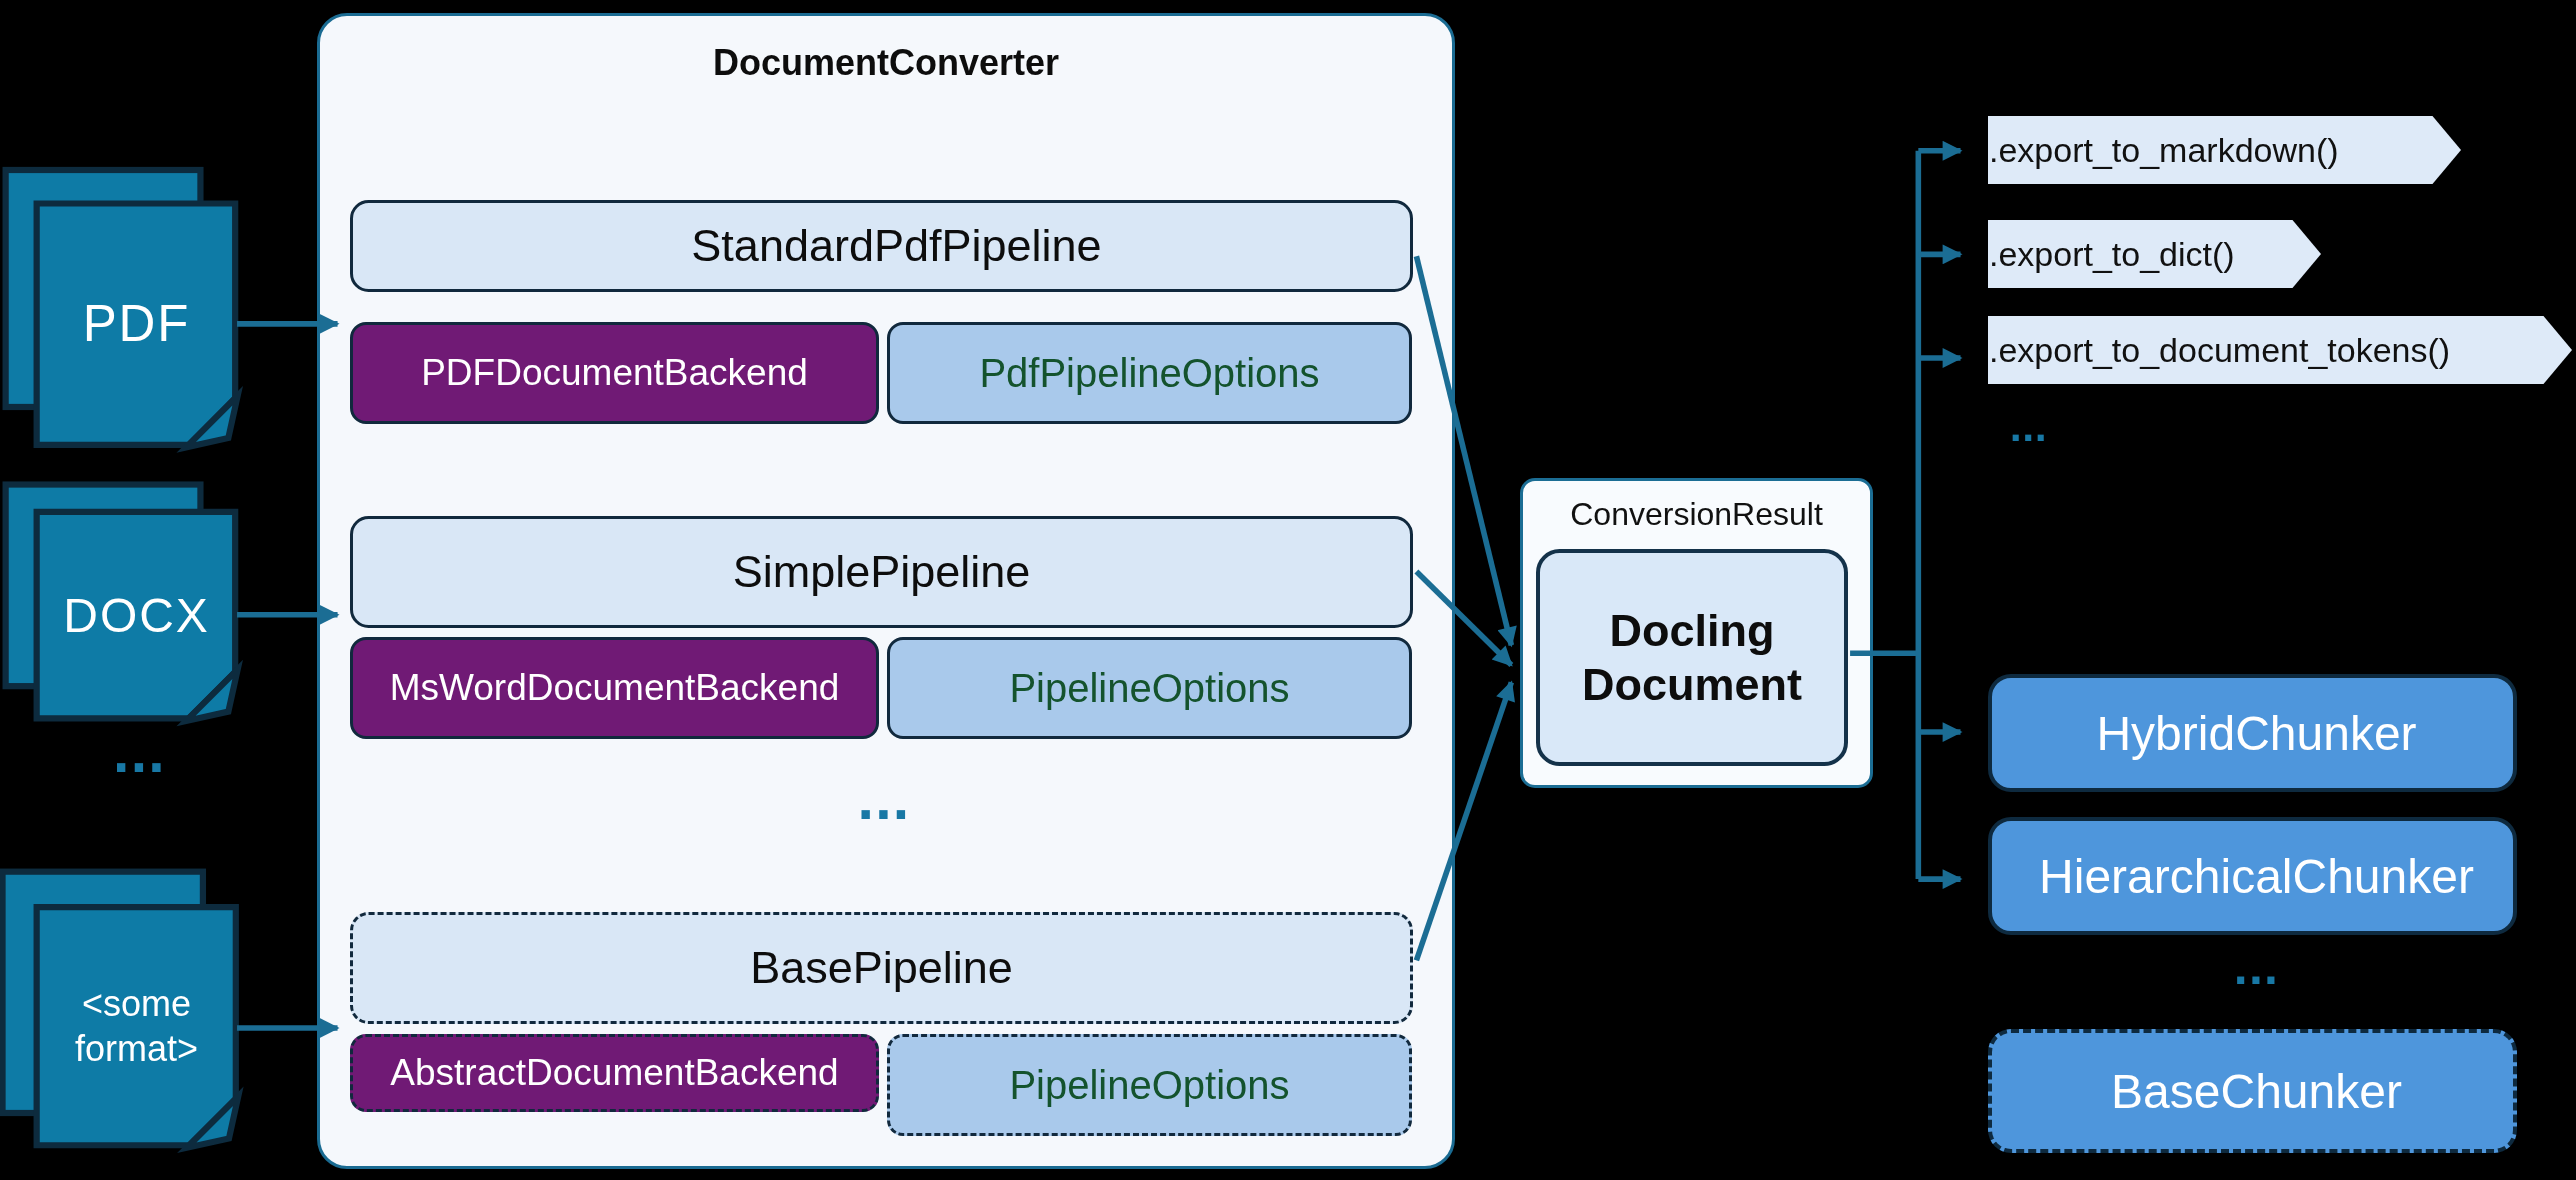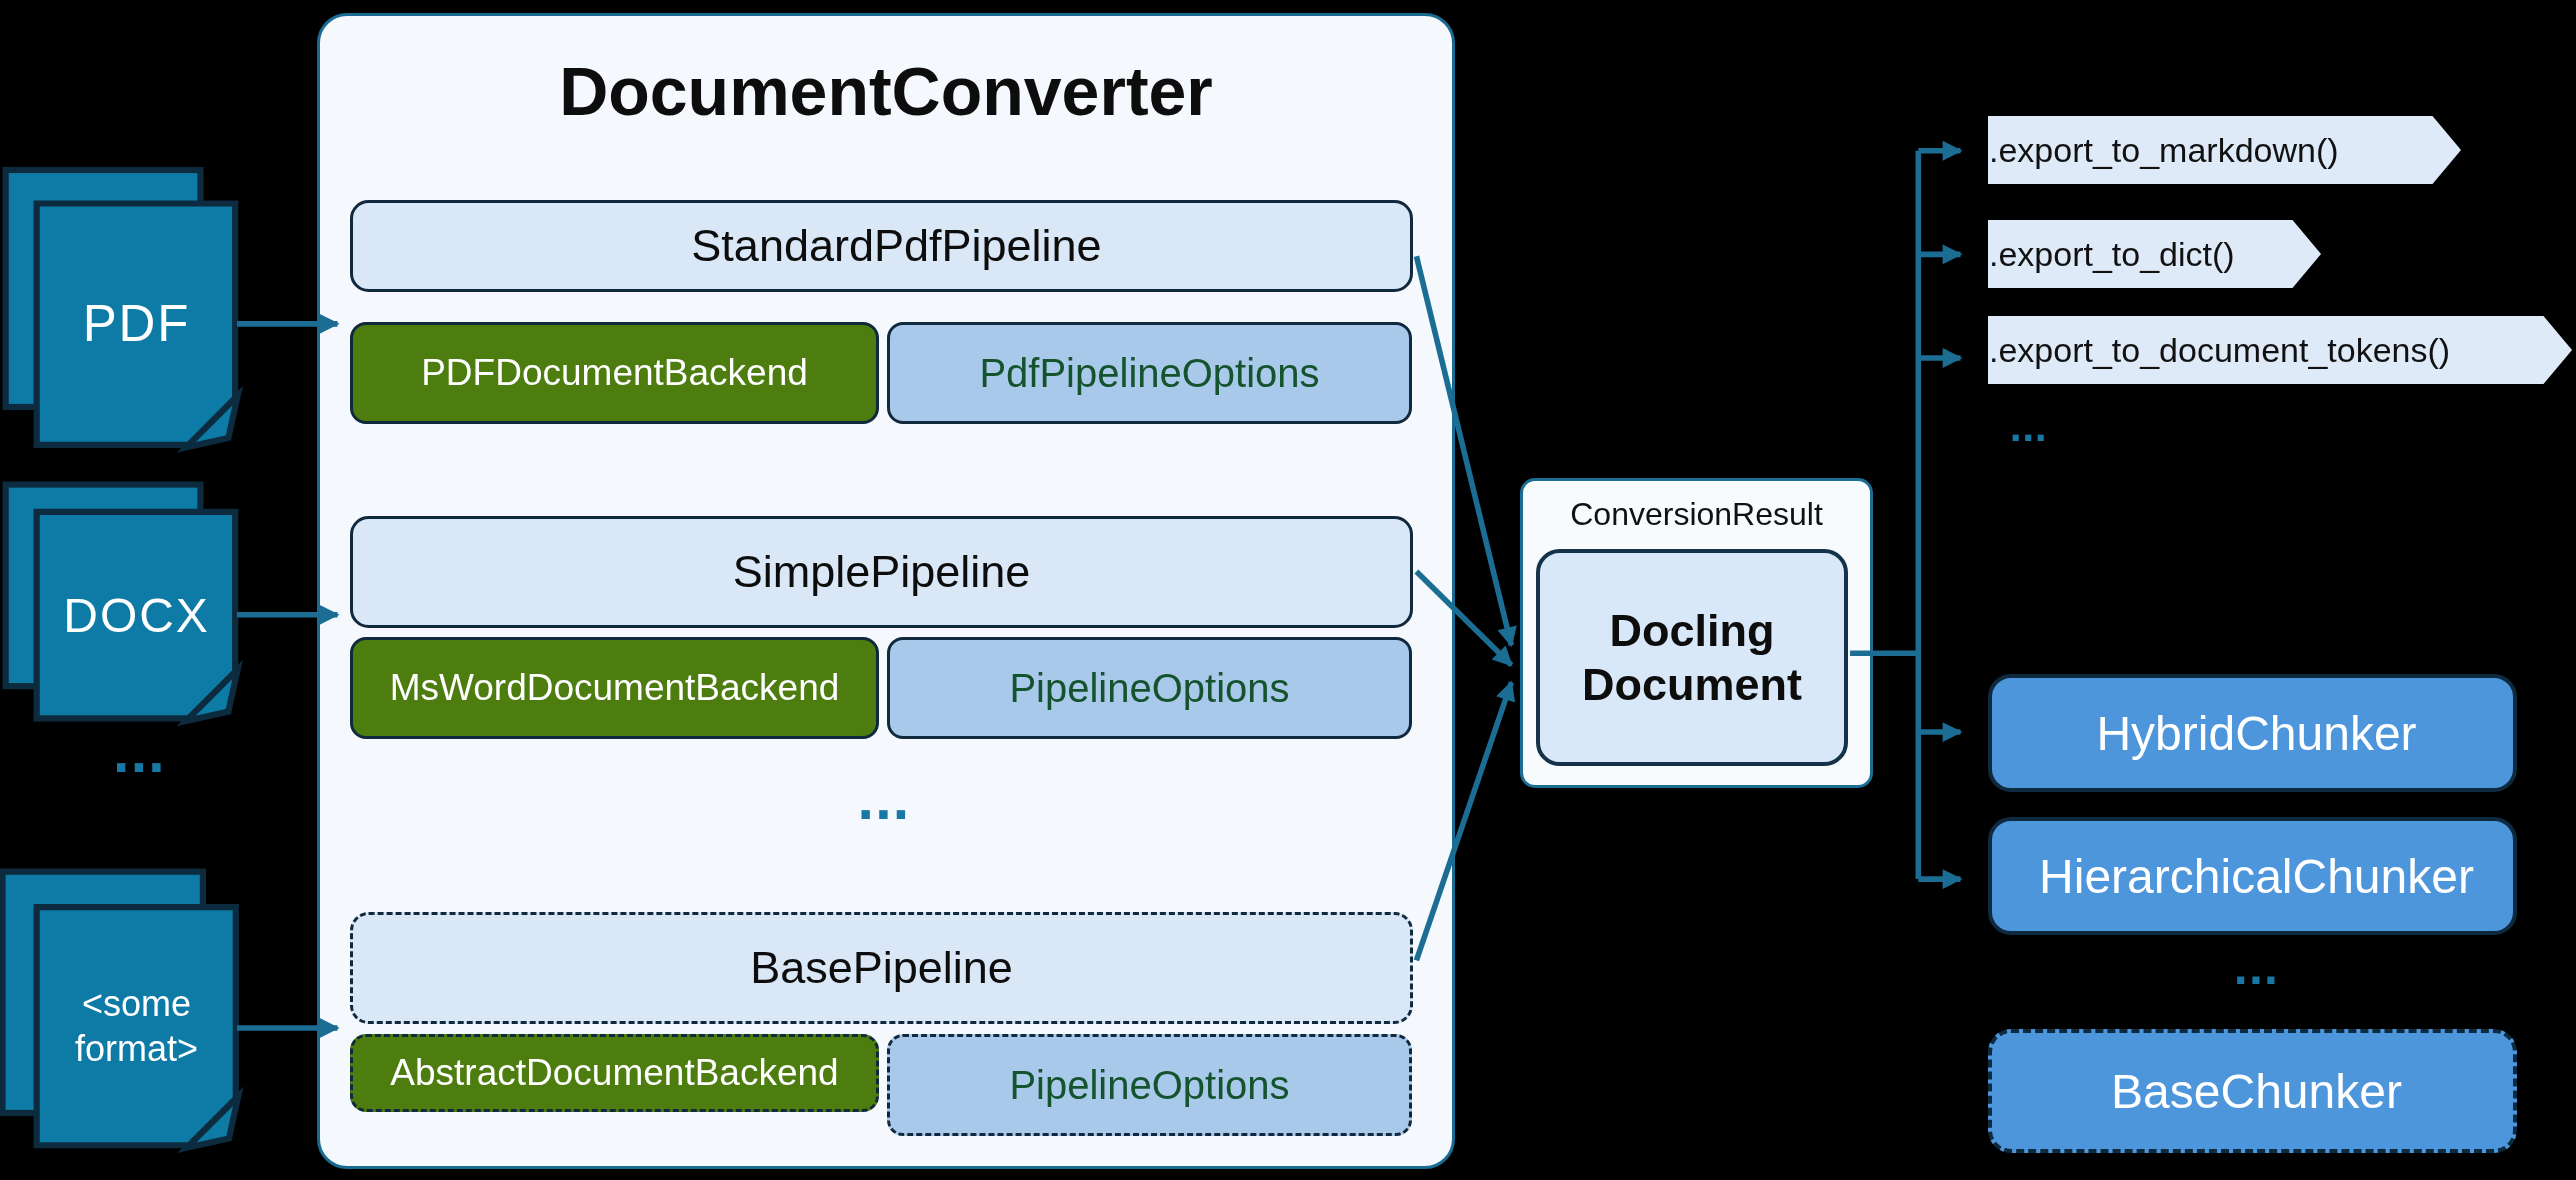--- a/index.html
+++ b/index.html
@@ -4,25 +4,25 @@
 <style>
   html,body{margin:0;padding:0;background:#000;}
   .canvas{position:relative;width:2576px;height:1180px;background:#000;overflow:hidden;
           font-family:"Liberation Sans", sans-serif;}
   .box{position:absolute;display:flex;align-items:center;justify-content:center;box-sizing:border-box;}
   
   .converter{left:317px;top:13px;width:1138px;height:1156px;background:#F5F8FC;
              border:3.7px solid #1A6B92;border-radius:30px;z-index:1;}
   .converter-title{position:absolute;left:317px;top:32px;width:1138px;height:62px;
                    display:flex;align-items:center;justify-content:center;
-                   font-size:68px;font-weight:bold;color:#0d0d0d;z-index:2;margin-top:28px;}
+                   font-size:36px;font-weight:bold;color:#0d0d0d;z-index:2;}
   
   .pipeline{background:#D9E7F6;border:3.7px solid #11293D;border-radius:18.6px;
             font-size:45px;color:#0d0d0d;z-index:2;}
-  .backend{background:#4d7c0f;border:3.1px solid #11293D;border-radius:16px;
+  .backend{background:#701a75;border:3.1px solid #11293D;border-radius:16px;
            font-size:37px;color:#fff;z-index:2;}
   .options{background:#A9C9EB;border:3.1px solid #11293D;border-radius:16px;
            font-size:40px;color:#14532d;z-index:2;}
   .dashed{border-style:dashed;}
   
   .panel{left:1520px;top:478px;width:353px;height:310px;background:#F8FBFE;
          border:3.7px solid #1B6D94;border-radius:15px;z-index:2;}
   .panel-label{position:absolute;left:1520px;top:486px;width:353px;height:56px;
                display:flex;align-items:center;justify-content:center;
                font-size:32px;color:#111;z-index:3;}

